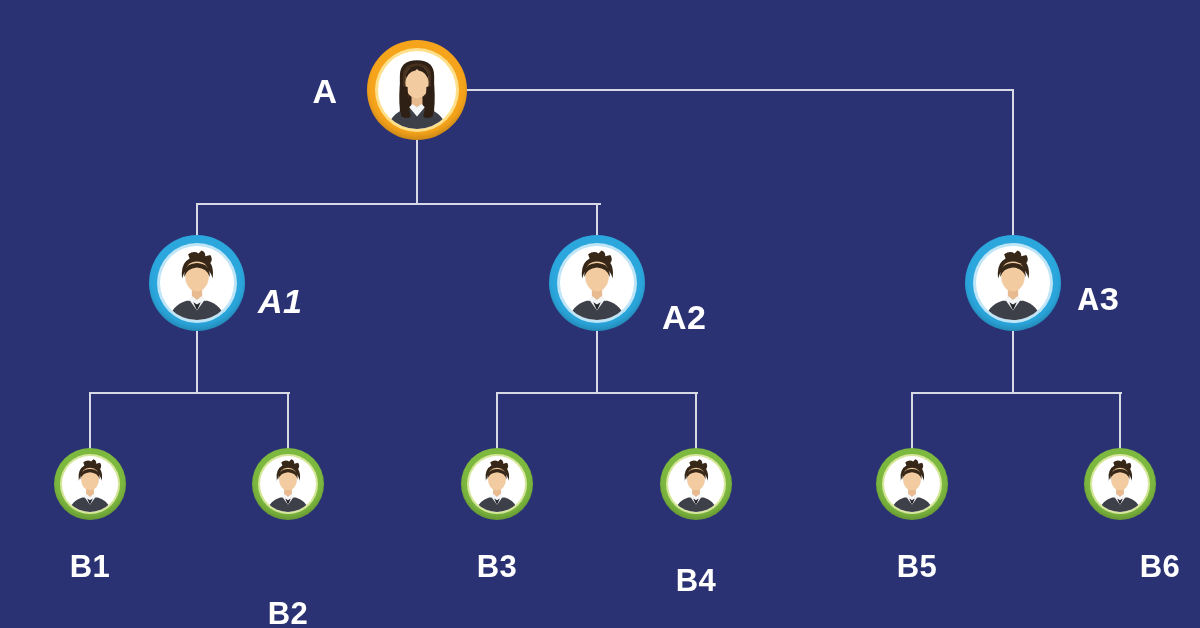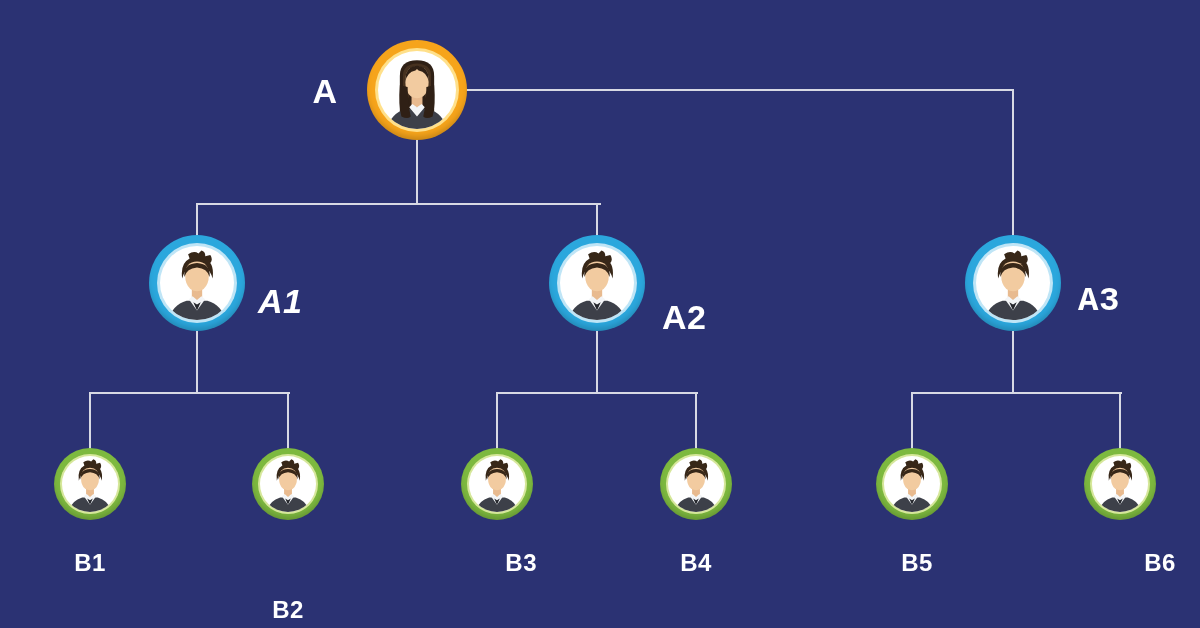--- a/index.html
+++ b/index.html
@@ -27,21 +27,21 @@
   .ring-orange{background:var(--ring-orange,#F6A41B);}
   .ring-orange .ring-inner{background:var(--ring-orange-inner,#FFE08A);}
   .ring-blue{background:var(--ring-blue,#2BA7DD);}
   .ring-blue .ring-inner{background:var(--ring-blue-inner,#BFE5F6);}
   .ring-green{background:var(--ring-green,#7DB93F);}
   .ring-green .ring-inner{background:var(--ring-green-inner,#D6E79B);}
   
   .label{position:absolute;color:var(--label-text,#FFFFFF);z-index:3;
          font-weight:600;letter-spacing:0.5px;line-height:1;}
   .label-lg{font-size:34px;}
-  .label-sm{font-size:24px;}
+  .label-sm{font-size:31px;}
   .center{text-align:center;}
   .defs{position:absolute;width:0;height:0;overflow:hidden;}
 </style>
 </head>
 <body>
 
 <svg class="defs" aria-hidden="true">
   <defs>
     <symbol id="av-male" viewBox="0 0 100 100">
       <path d="M30 44 Q27 24 40 17 L38 11 Q46 6 52 10 L56 6 Q62 8 61 14 L68 12 Q72 18 68 23 Q73 30 71 44 Q68 32 60 28 Q48 23 38 30 Q32 35 30 44 Z" fill="#372718"></path>
@@ -152,32 +152,32 @@
 
   <div class="node node-b ring-green" style="left:461px;top:448px;">
     <div class="ring-inner">
       <div class="circle">
         <svg class="avatar">
             <use href="#av-male"></use>
           </svg>
       </div>
     </div>
   </div>
-  <div class="label label-sm center" style="left:457px;top:551px;width:80px;text-align:right;">B3</div>
+  <div class="label label-sm center" style="left:457px;top:551px;width:80px;">B3</div>
 
   <div class="node node-b ring-green" style="left:660px;top:448px;">
     <div class="ring-inner">
       <div class="circle">
         <svg class="avatar">
             <use href="#av-male"></use>
           </svg>
       </div>
     </div>
   </div>
-  <div class="label label-sm center" style="left:656px;top:551px;width:80px;text-align:center;">B4</div>
+  <div class="label label-sm center" style="left:656px;top:565px;width:80px;text-align:center;">B4</div>
 
   <div class="node node-b ring-green" style="left:876px;top:448px;">
     <div class="ring-inner">
       <div class="circle">
         <svg class="avatar">
             <use href="#av-male"></use>
           </svg>
       </div>
     </div>
   </div>

